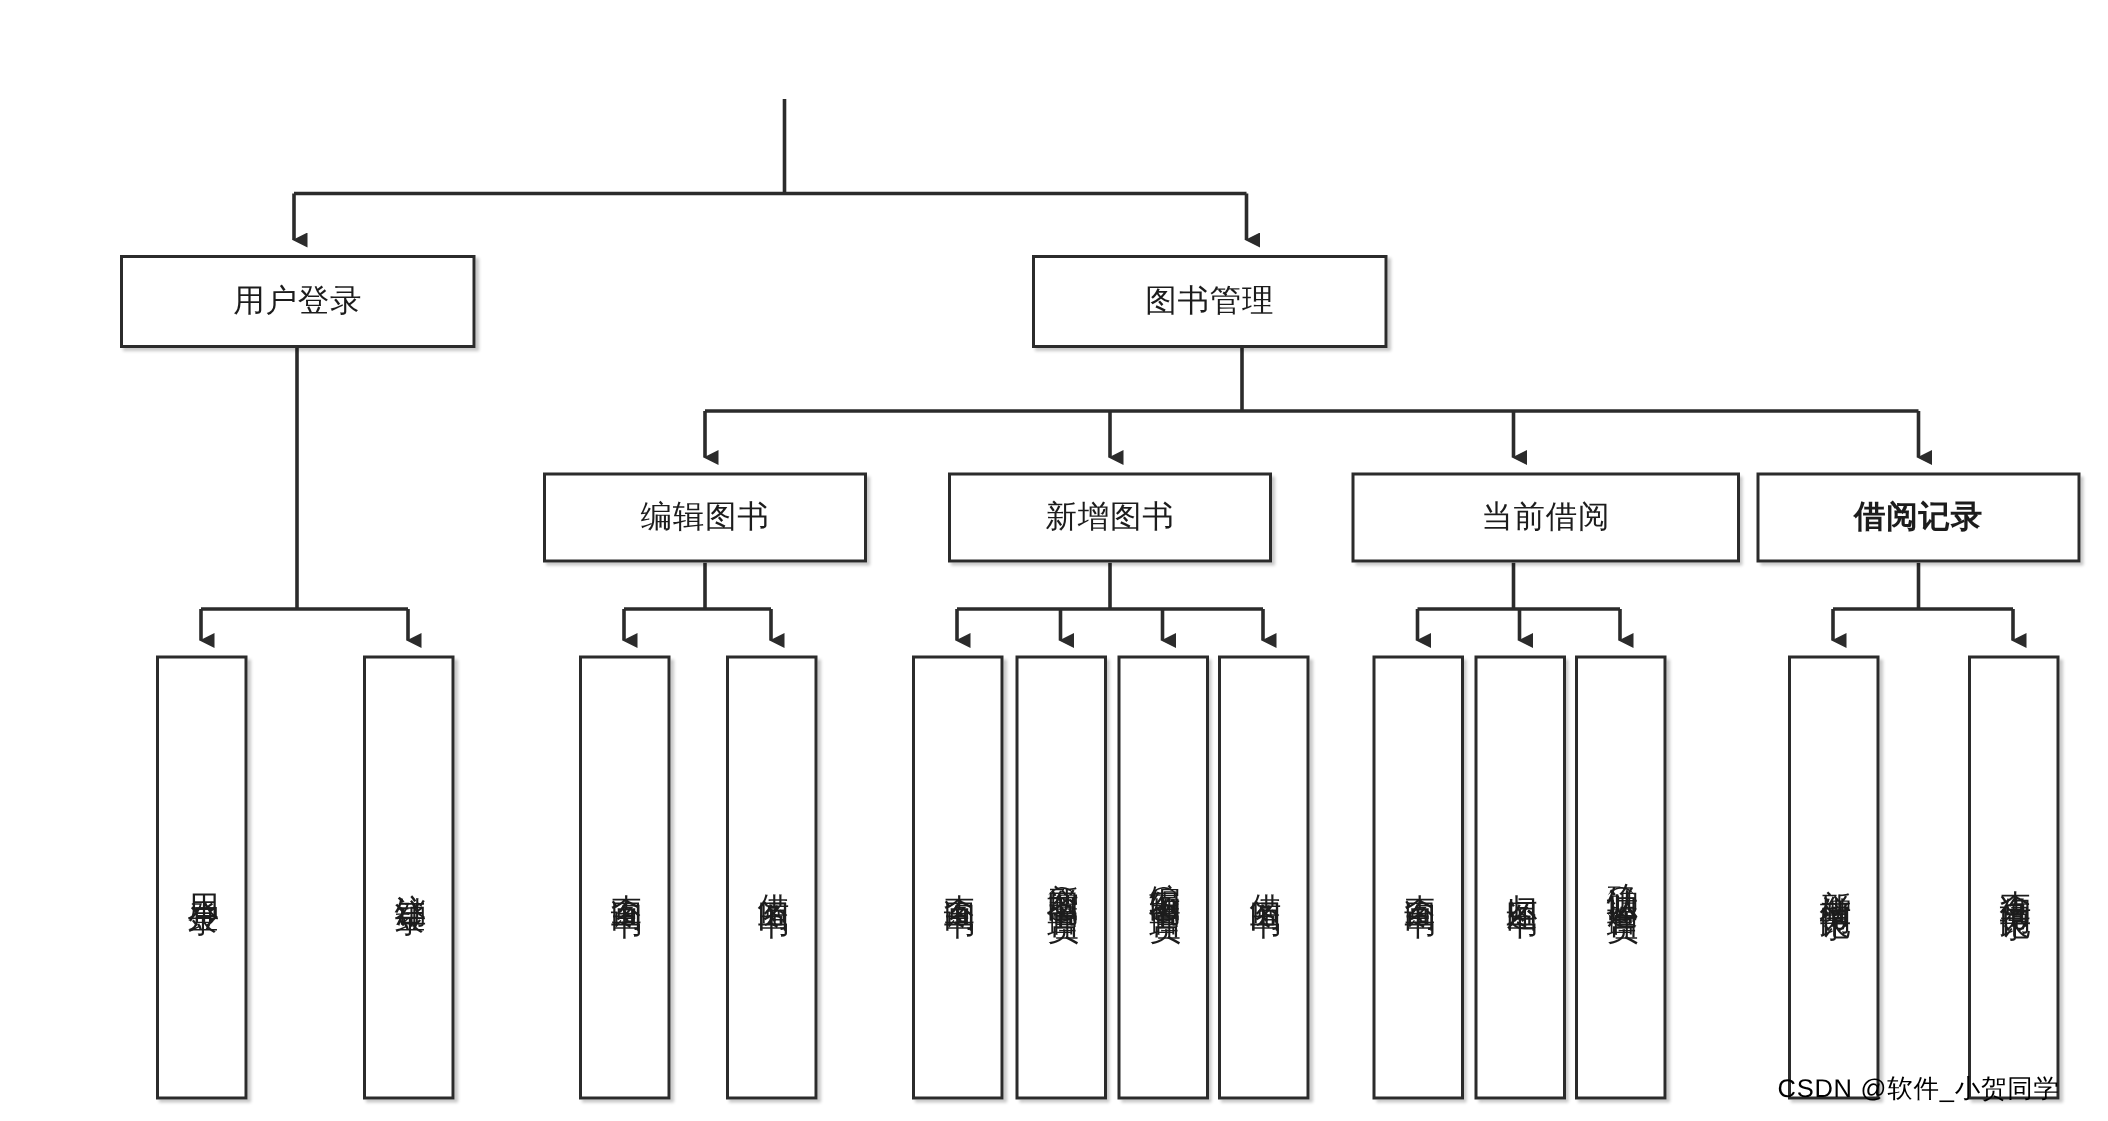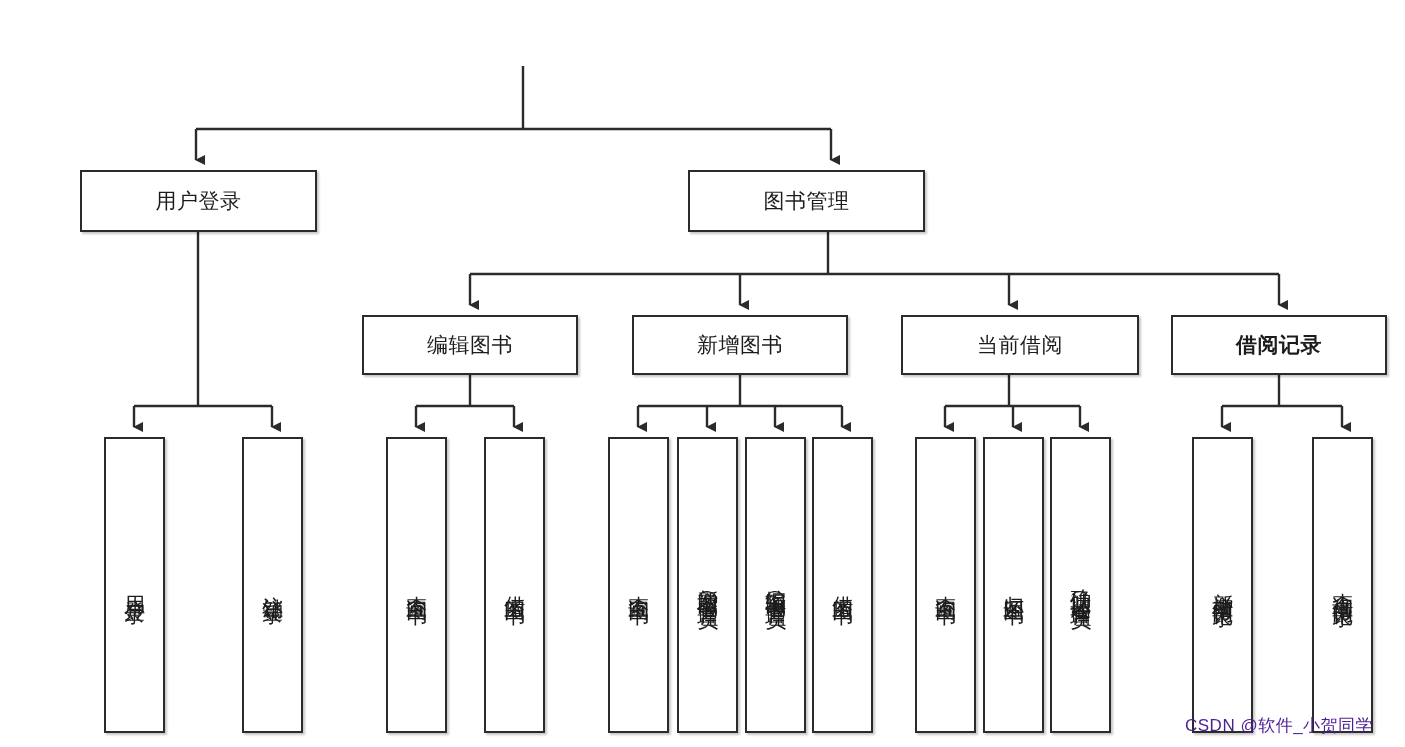--- a/index.html
+++ b/index.html
@@ -54,21 +54,21 @@
     text-orientation: upright;
     font-size: 21px;
     letter-spacing: 3px;
     white-space: nowrap;
   }
   .watermark {
     position: absolute;
     left: 1185px;
     top: 714px;
     font-size: 17px;
-    color: #4c1d95;
+    color: #000000;
     letter-spacing: 0.5px;
     white-space: nowrap;
   }
 </style>
 </head>
 <body>
 
 <div id="canvas">
 
   <svg id="wires" viewBox="0 0 1405 747">
@@ -128,21 +128,21 @@
   <div class="node horiz" style="left:688px; top:170px; width:237px; height:62px;">
     <span class="label">图书管理</span>
   </div>
 
   <div class="node horiz" style="left:362px; top:315px; width:216px; height:60px;">
     <span class="label">编辑图书</span>
   </div>
   <div class="node horiz" style="left:632px; top:315px; width:216px; height:60px;">
     <span class="label">新增图书</span>
   </div>
-  <div class="node horiz" style="left:901px; top:315px; width:238px; height:60px;">
+  <div class="node horiz" style="left:901px; top:315px; width:259px; height:60px;">
     <span class="label">当前借阅</span>
   </div>
   <div class="node horiz" style="left:1171px; top:315px; width:216px; height:60px;font-weight:bold;">
     <span class="label">借阅记录</span>
   </div>
 
   <div class="node vert" style="left:104px; top:437px; width:61px; height:296px;">
     <span class="label">用户登录</span>
   </div>
   <div class="node vert" style="left:242px; top:437px; width:61px; height:296px;">

